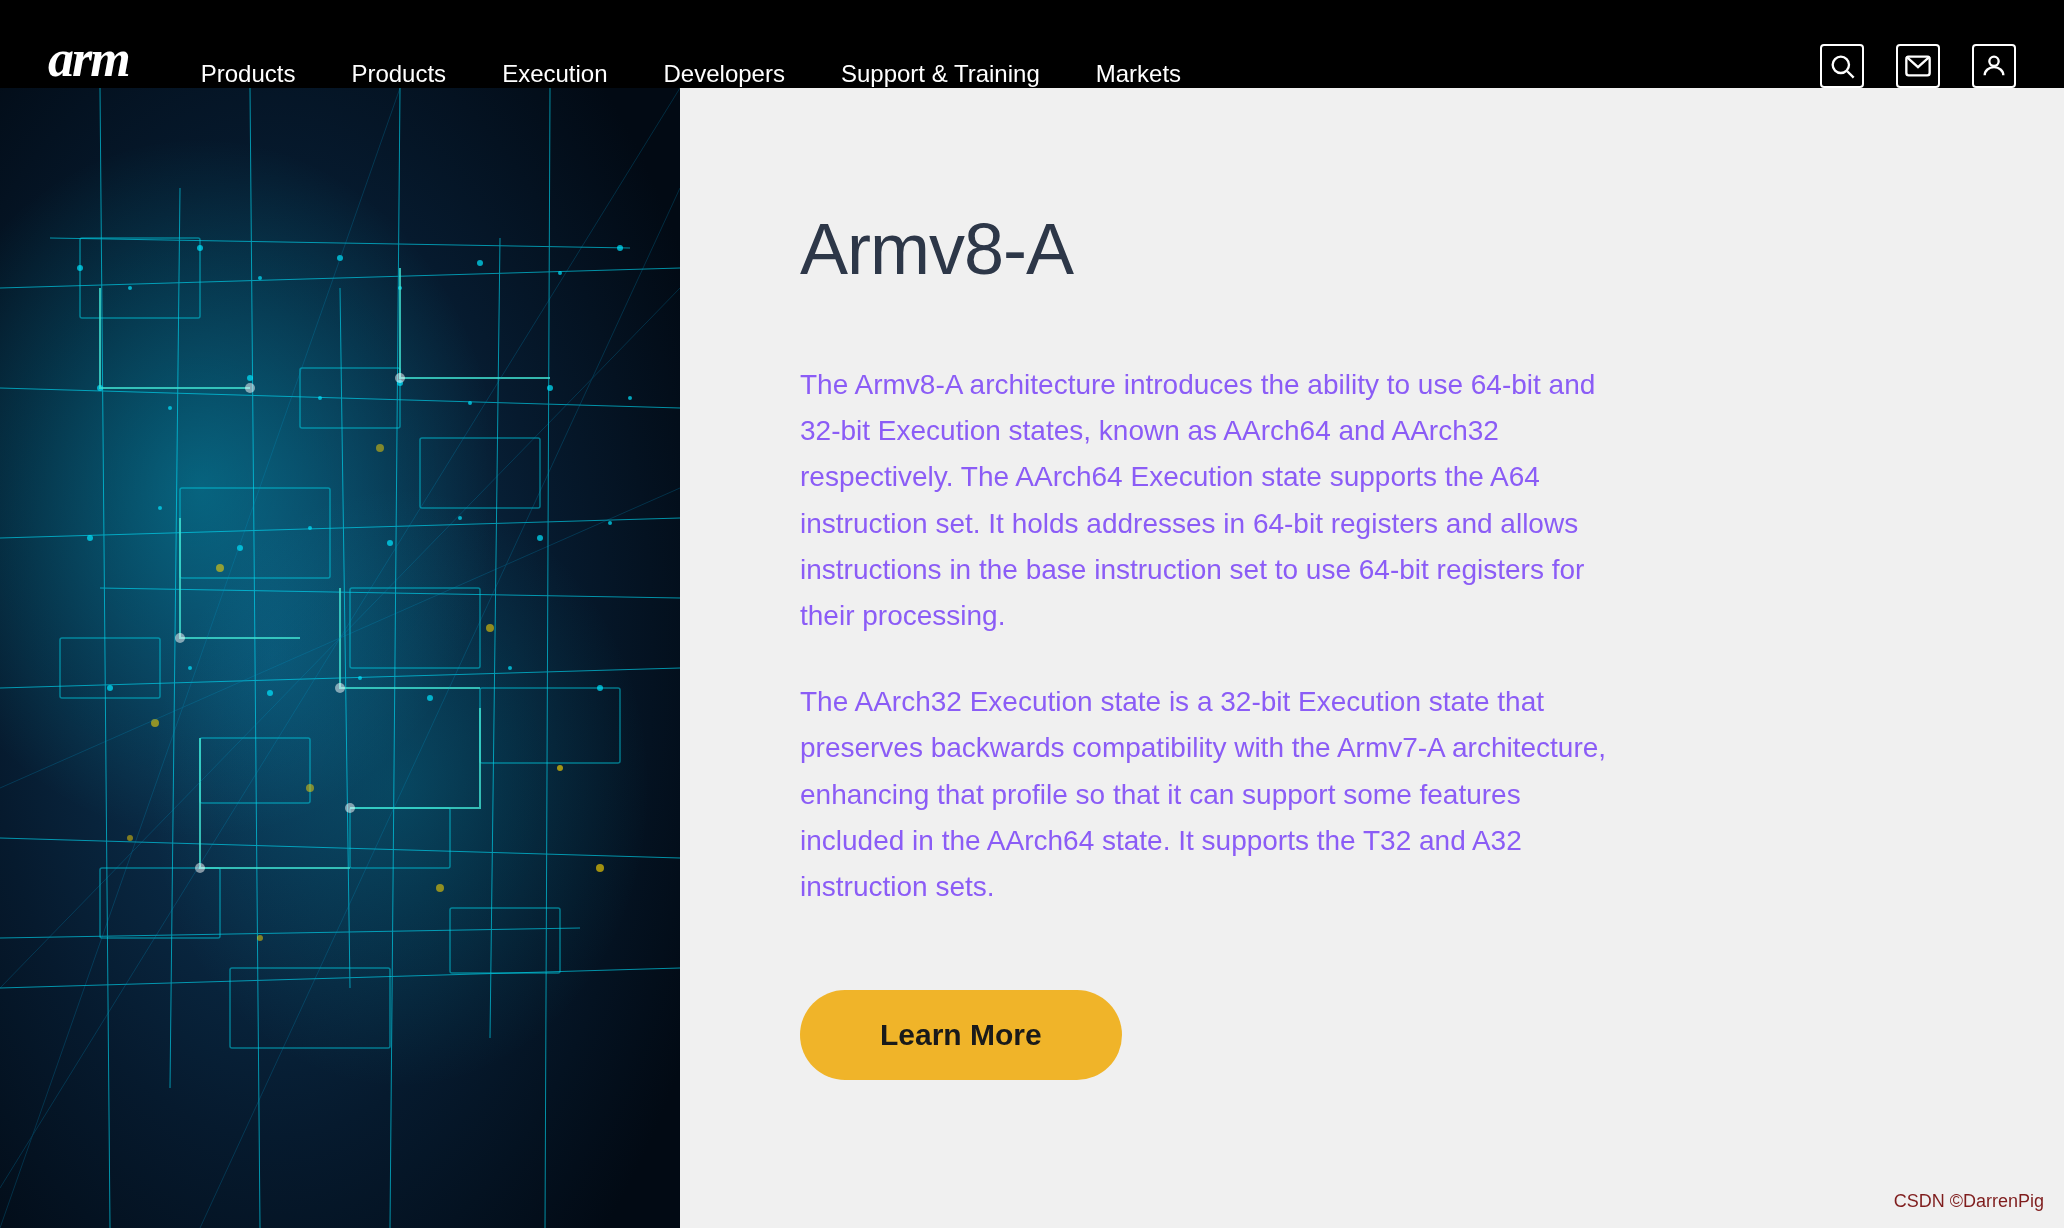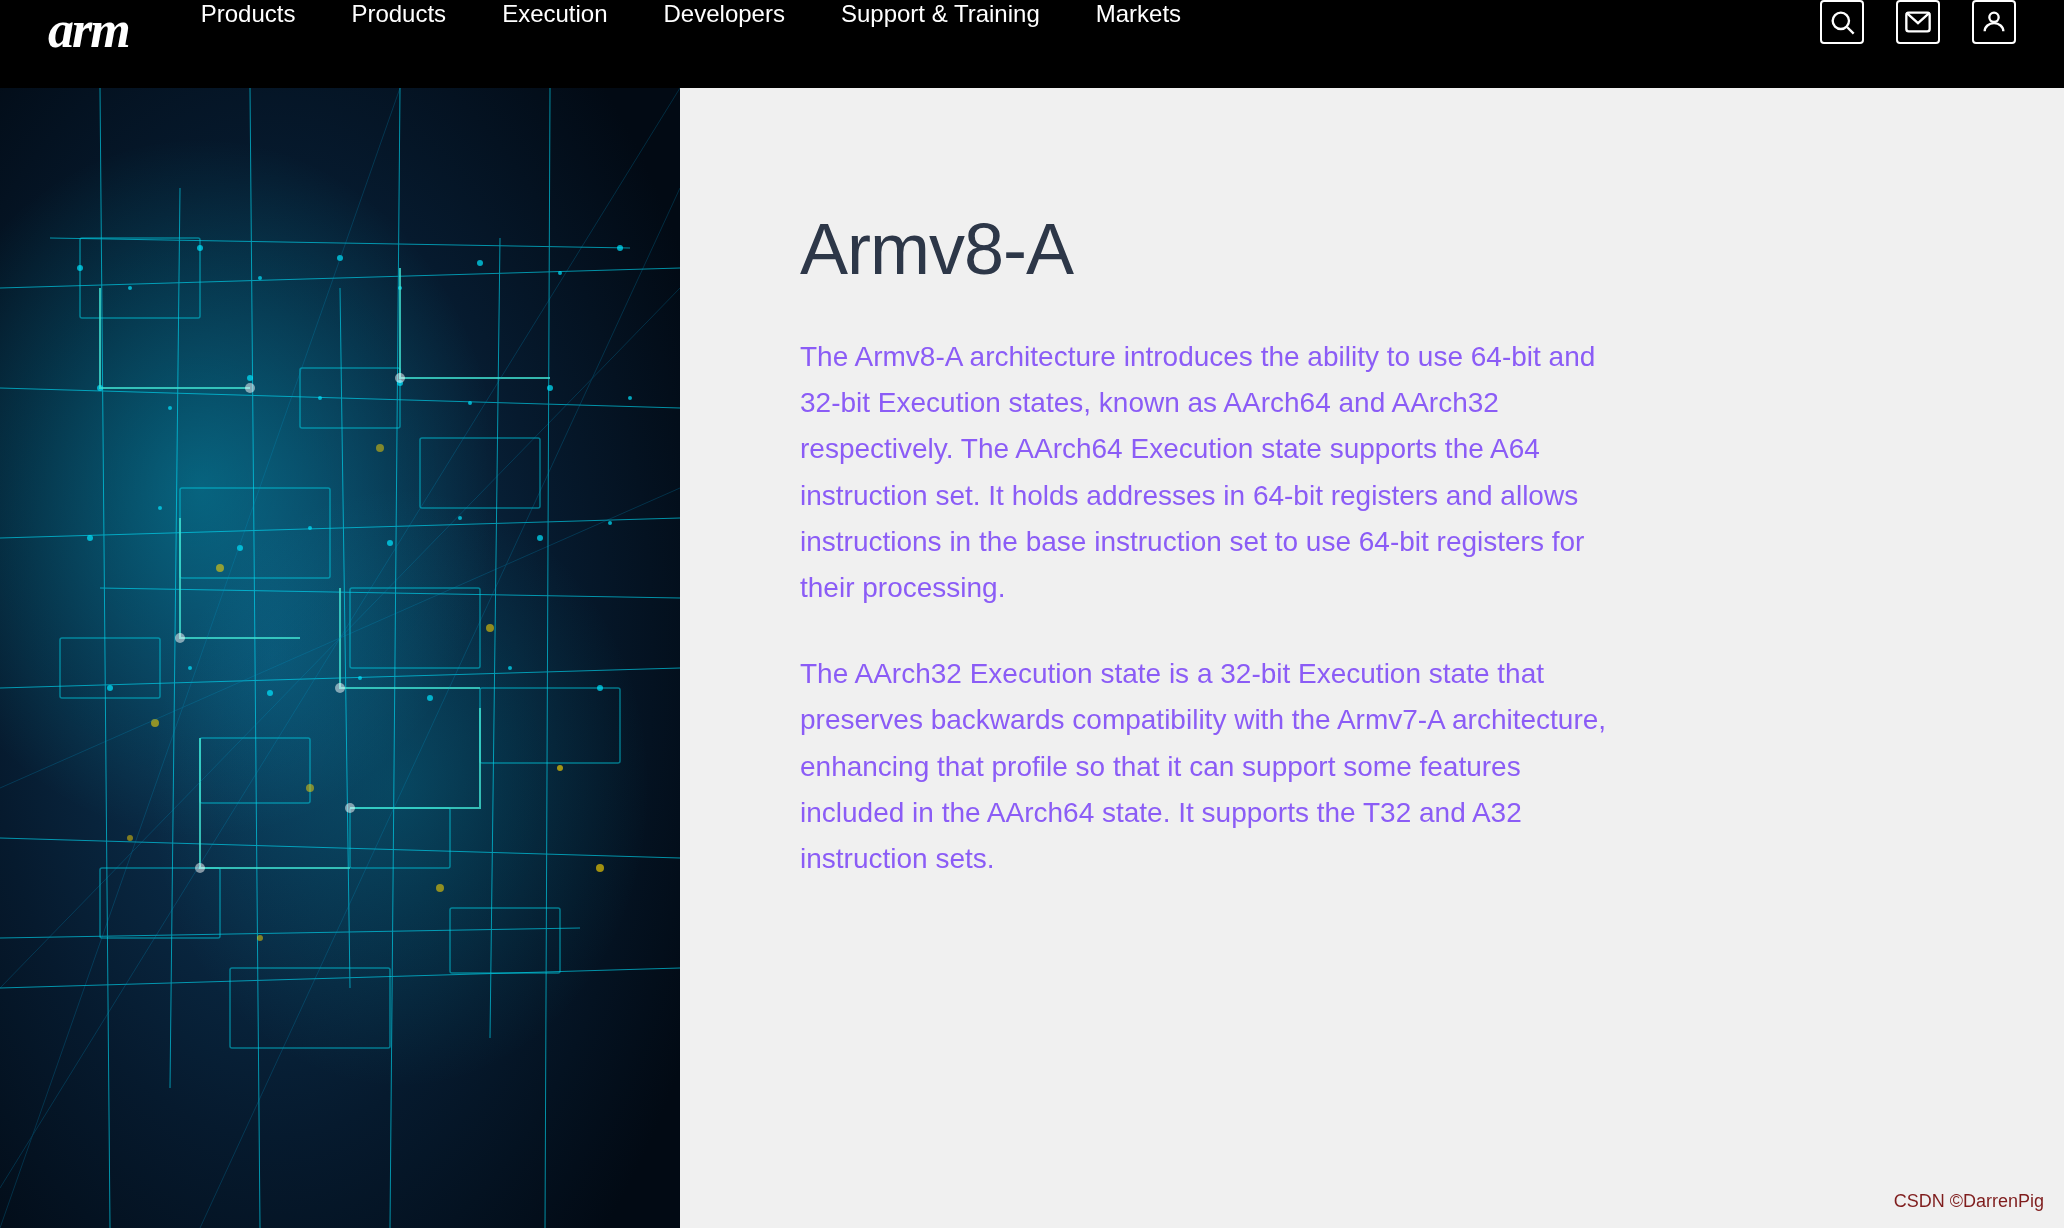--- a/index.html
+++ b/index.html
@@ -14,21 +14,21 @@
       width: 2064px;
       height: 1228px;
       overflow: hidden;
     }
 
     
     .header {
       background: #000;
       height: 88px;
       display: flex;
-      align-items: flex-start;
+      align-items: flex-end;
       padding: 0 48px;
       position: relative;
       z-index: 10;
     }
 
     .logo {
       color: #fff;
       font-size: 52px;
       font-weight: 900;
       font-style: italic;
@@ -111,21 +111,21 @@
       display: flex;
       flex-direction: column;
       justify-content: flex-start;
       position: relative;
     }
 
     .content-title {
       font-size: 72px;
       font-weight: 400;
       color: #2d3748;
-      margin-bottom: 44px;
+      margin-bottom: 72px;
       letter-spacing: -1px;
     }
 
     .content-text {
       font-size: 28px;
       line-height: 1.65;
       color: #8b5cf6;
       margin-bottom: 40px;
       max-width: 820px;
     }
@@ -322,16 +322,17 @@
         <line x1="0" y1="1140" x2="400" y2="0"></line>
         <line x1="200" y1="1140" x2="680" y2="100"></line>
       </g>
     </svg>
   </div>
 
   <div class="content-panel">
     <h1 class="content-title">Armv8-A</h1>
     <p class="content-text">The Armv8-A architecture introduces the ability to use 64-bit and 32-bit Execution states, known as AArch64 and AArch32 respectively. The AArch64 Execution state supports the A64 instruction set. It holds addresses in 64-bit registers and allows instructions in the base instruction set to use 64-bit registers for their processing.</p>
     <p class="content-text">The AArch32 Execution state is a 32-bit Execution state that preserves backwards compatibility with the Armv7-A architecture, enhancing that profile so that it can support some features included in the AArch64 state. It supports the T32 and A32 instruction sets.</p>
+    <button class="learn-more-btn">Learn More</button>
     <span class="watermark">CSDN ©DarrenPig</span>
   </div>
 
 </main>
 
 </body></html>

